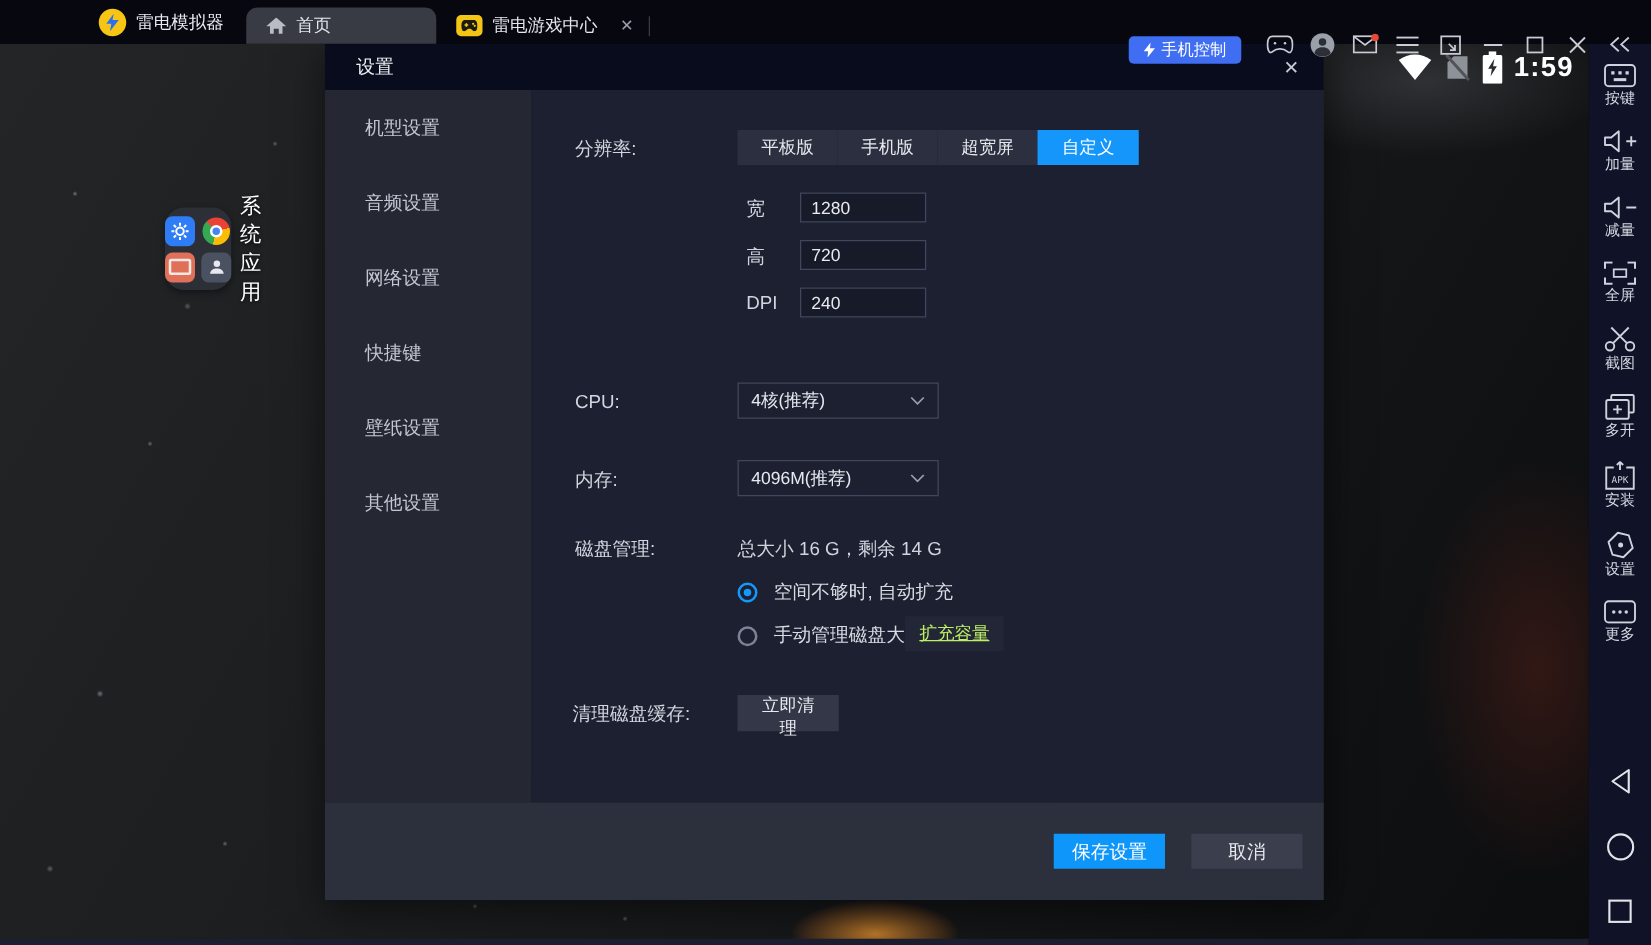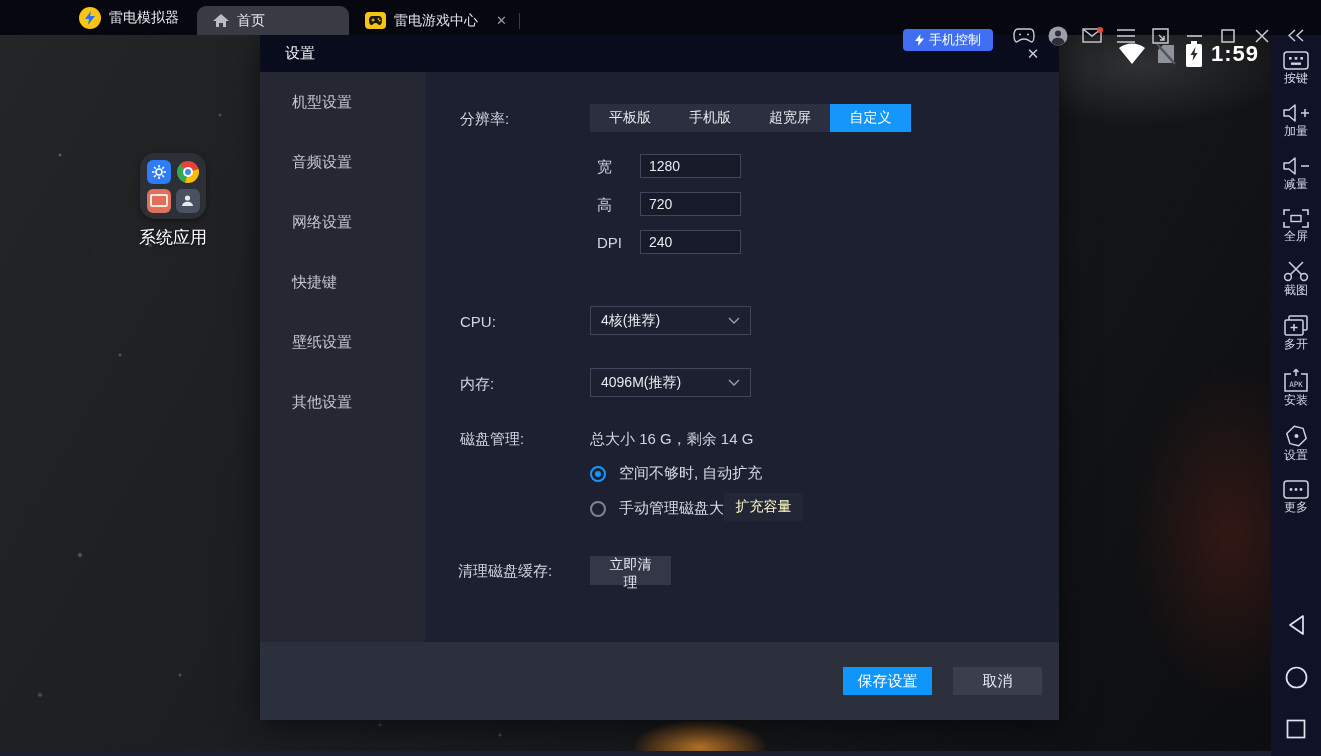--- a/index.html
+++ b/index.html
@@ -41,21 +41,21 @@
       radial-gradient(3px 3px at 500px 700px, rgba(190,196,202,.4), transparent 70%),
       radial-gradient(3px 3px at 380px 690px, rgba(190,196,202,.35), transparent 70%),
       linear-gradient(120deg, #232527 0%, #1c1e20 35%, #141517 70%, #0c0d0f 100%); }
   .bottom-strip { position:absolute; left:0; bottom:0; width:1271px; height:5px; background:#1c1f30; }
 
   
   .android-status { position:absolute; left:1118px; top:6px; display:flex; align-items:center; gap:9px; }
   .android-status .time { color:#fff; font-size:22px; font-weight:bold; letter-spacing:1px; }
 
   
-  .desktop-icon { position:absolute; left:132px; top:118px; width:82px; display:flex; flex-direction:column; align-items:center; gap:7px; cursor:pointer; }
+  .desktop-icon { position:absolute; left:132px; top:118px; width:82px; display:flex; flex-direction:row; align-items:center; gap:7px; cursor:pointer; }
   .folder { width:66px; height:66px; border-radius:15px; background:#2c2f35; display:grid; grid-template-columns:24px 24px; grid-template-rows:24px 24px; gap:5px; align-content:center; justify-content:center; box-shadow:0 2px 6px rgba(0,0,0,.4); }
   .mini { width:24px; height:24px; border-radius:6px; display:flex; align-items:center; justify-content:center; }
   .mini.settings { background:#2f7df6; }
   .mini.chrome { background:transparent; }
   .chrome-ball { width:22px; height:22px; border-radius:50%; background:conic-gradient(from -45deg, #ea4335 0 120deg, #4285f4 0 120deg, #fbbc05 120deg 240deg, #34a853 240deg 360deg); position:relative; }
   .chrome-ball::before { content:""; position:absolute; left:6px; top:6px; width:10px; height:10px; border-radius:50%; background:#fff; }
   .chrome-ball::after { content:""; position:absolute; left:8px; top:8px; width:6px; height:6px; border-radius:50%; background:#4285f4; }
   .mini.files { background:#e0705a; }
   .mini.files::after { content:""; width:14px; height:9px; border-radius:2px; border:2px solid #f6e9e4; }
   .mini.contacts { background:#4a5160; }
@@ -88,21 +88,21 @@
   .txt-input { position:absolute; left:215px; width:101px; height:24px; background:#171a29; border:1px solid #42465c; color:#e8eaf0; font-size:14px; padding:0 8px; font-family:inherit; }
   .dropdown { position:absolute; left:165px; width:161px; height:29px; background:#1d2030; border:1px solid #42465c; display:flex; align-items:center; padding:0 10px; color:#e8eaf0; font-size:14px; cursor:pointer; }
   .dropdown .chev { margin-left:auto; }
   .disk-summary { position:absolute; left:165px; color:#d2d5df; font-size:15px; }
   .radio-row { position:absolute; left:165px; display:flex; align-items:center; gap:13px; cursor:pointer; }
   .radio { width:16px; height:16px; border-radius:50%; border:2px solid #7d8296; position:relative; }
   .radio.checked { border-color:#1697fa; }
   .radio.checked::after { content:""; position:absolute; left:3px; top:3px; width:6px; height:6px; border-radius:50%; background:#1697fa; }
   .radio-label { color:#d8dbe4; font-size:15px; }
   .btn-gray { background:#343748; border:none; color:#e8eaef; font-size:14px; height:29px; padding:0 18px; cursor:pointer; font-family:inherit; }
-  .btn-disabled { position:absolute; background:#232637; border:none; color:#fef9c3; font-size:14px; height:28px; width:79px; cursor:default; font-family:inherit; }
+  .btn-disabled { position:absolute; background:#232637; border:none; color:#bef264; font-size:14px; height:28px; width:79px; cursor:default; font-family:inherit;text-decoration:underline; }
   .clean-btn { position:absolute; left:165px; top:484px; width:81px; }
   .dlg-footer { position:absolute; left:0; top:607px; width:799px; height:78px; background:#2c2f3c; display:flex; align-items:center; justify-content:flex-end; gap:21px; padding-right:17px; }
   .btn-primary { background:#0f96fb; border:none; color:#fff; font-size:15px; width:89px; height:28px; cursor:pointer; font-family:inherit; }
   .btn-cancel { background:#3b3e4d; border:none; color:#e8eaef; font-size:15px; width:89px; height:28px; cursor:pointer; font-family:inherit; }
 </style>
 </head>
 <body>
 
 <div id="screen">
 

